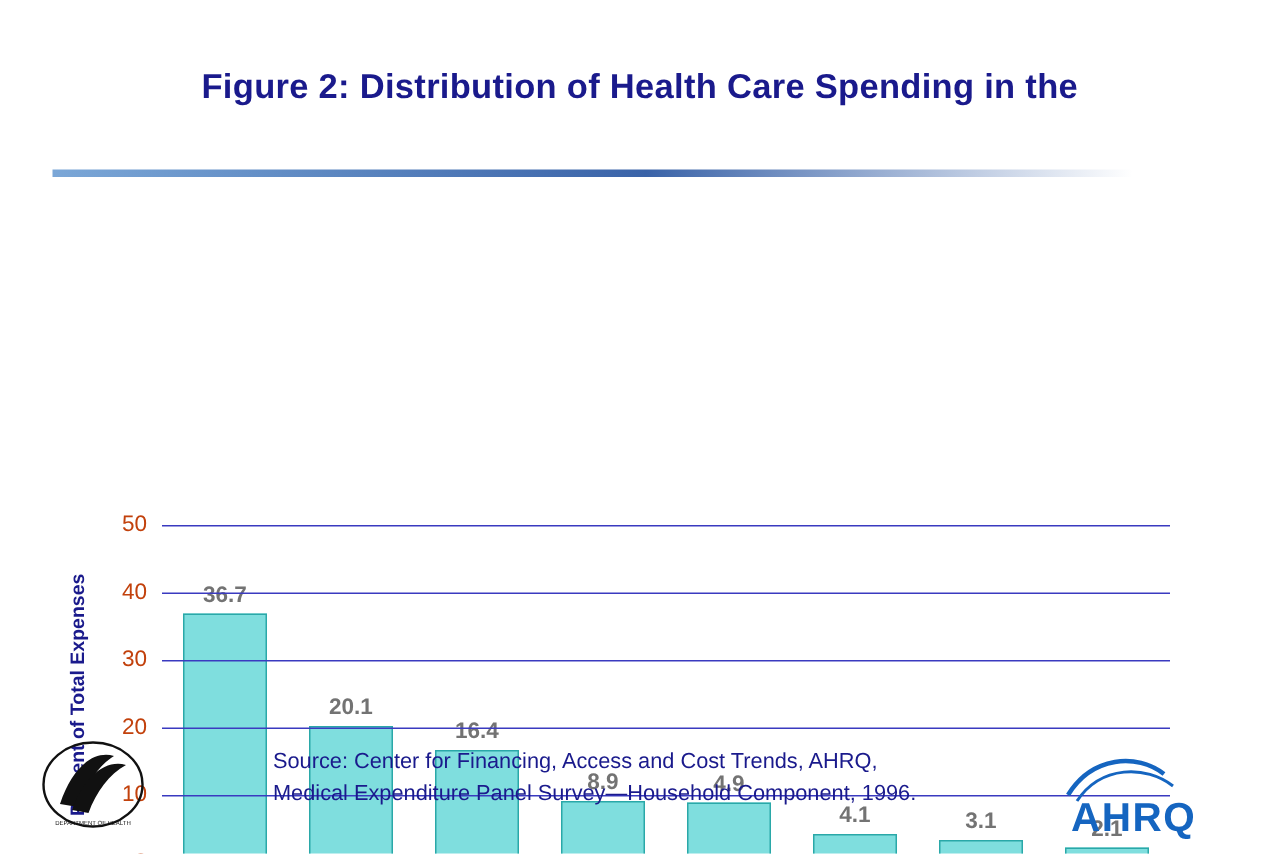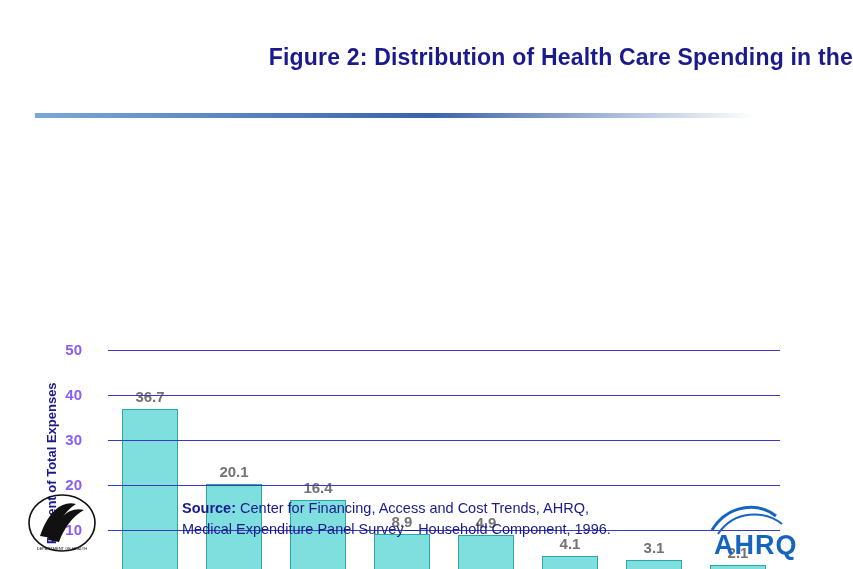--- a/index.html
+++ b/index.html
@@ -14,21 +14,21 @@
     overflow: hidden;
     position: relative;
   }
 
   
   #title-block {
     position: absolute;
     top: 42px;
     left: 0;
     width: 853px;
-    text-align: right;
+    text-align: center;
   }
   #title-block .title-line {
     color: #1a1a8c;
     font-size: 23px;
     font-weight: bold;
     line-height: 30px;
     letter-spacing: 0.2px;
   }
   #title-rule {
     position: absolute;
@@ -70,26 +70,26 @@
   }
   .gridline {
     position: absolute;
     left: 0;
     width: 672px;
     height: 1px;
     background: #3a3ac0;
   }
   .ytick {
     position: absolute;
-    right: 698px;
+    right: 682px;
     width: 34px;
     text-align: right;
-    color: #8b5cf6;
+    color: #c2410c;
     font-size: 15px;
-    font-weight: bold;
+    font-weight: normal;
     transform: translateY(-9px);
   }
   .bars {
     position: absolute;
     left: 0;
     bottom: 1px;
     width: 672px;
     height: 224px;
     display: flex;
     align-items: flex-end;
@@ -120,21 +120,21 @@
   
   #source-note {
     position: absolute;
     left: 182px;
     top: 498px;
     width: 520px;
     color: #1a1a8c;
     font-size: 14.5px;
     line-height: 21px;
   }
-  #source-note b { font-weight: bold; }
+  #source-note b { font-weight: normal; }
 
   
   #hhs-logo {
     position: absolute;
     left: 26px;
     top: 492px;
     width: 72px;
     height: 62px;
   }
   #ahrq-logo {

